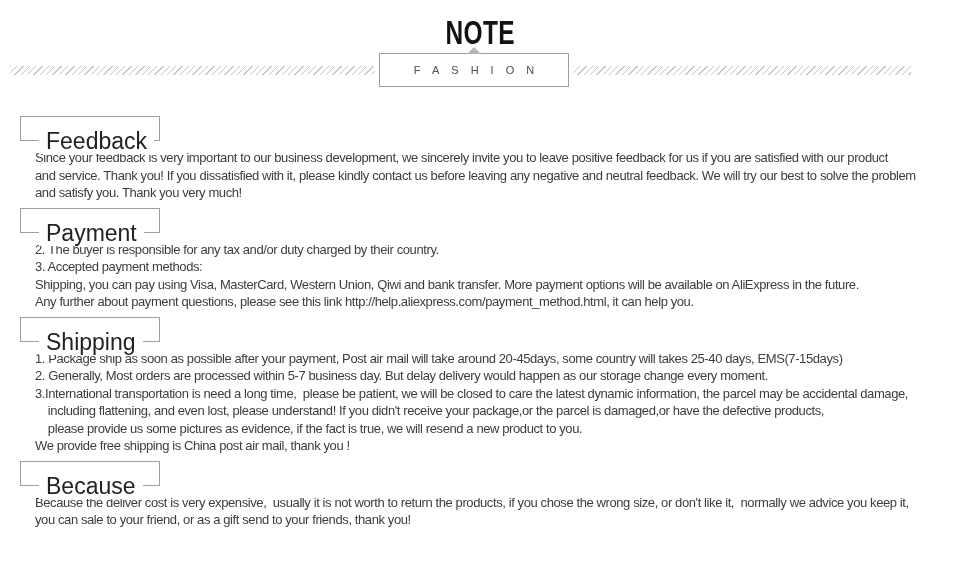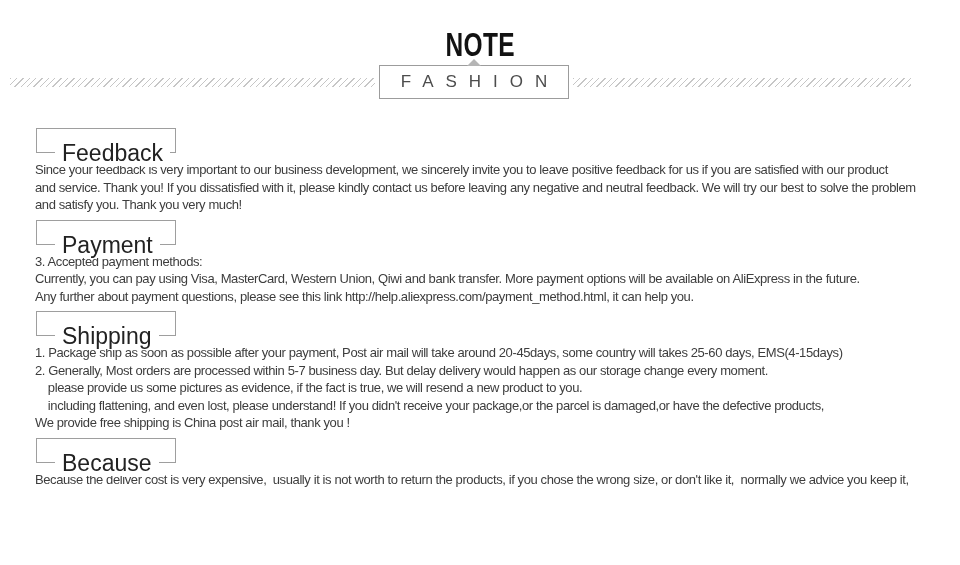--- a/index.html
+++ b/index.html
@@ -7,21 +7,21 @@
   body {
     width: 960px;
     height: 565px;
     background: #ffffff;
     overflow: hidden;
     font-family: "Liberation Sans", "DejaVu Sans", sans-serif;
   }
   .page { width: 960px; height: 565px; position: relative; }
 
   
-  .title-row { text-align: center; margin-top: 28px; height: 32px; }
+  .title-row { text-align: center; margin-top: 16px; height: 32px; }
   .page-title {
     display: inline-block;
     font-size: 34px;
     font-weight: 700;
     color: #121212;
     line-height: 32px;
     letter-spacing: 0.5px;
     transform: scaleX(0.72);
     transform-origin: center;
     margin: 0;
@@ -58,35 +58,35 @@
     position: absolute;
     top: -7px;
     left: 50%;
     transform: translateX(-50%);
     width: 0; height: 0;
     border-left: 7px solid transparent;
     border-right: 7px solid transparent;
     border-bottom: 7px solid #b5b5b5;
   }
   .fashion-label {
-    font-size: 17px;
+    font-size: 11px;
     color: #4d4d4d;
     letter-spacing: 12px;
     padding-left: 12px;
     white-space: nowrap;
   }
 
   
   .sections { margin-top: 26px; }
   .section + .section { margin-top: 6px; }
   .heading-box {
     position: relative;
     width: 140px;
     height: 25px;
-    margin-left: 36px;
+    margin-left: 20px;
     border: 1px solid #9e9e9e;
   }
   .heading-label {
     position: absolute;
     top: 11px;
     left: 18px;
     background: #ffffff;
     padding: 0 7px;
     font-size: 23px;
     line-height: 26px;
@@ -132,42 +132,45 @@
           <div class="text-line">and service. Thank you! If you dissatisfied with it, please kindly contact us before leaving any negative and neutral feedback. We will try our best to solve the problem</div>
           <div class="text-line">and satisfy you. Thank you very much!</div>
         </div>
   </section>
 
   <section class="section">
     <div class="heading-box">
       <span class="heading-label">Payment</span>
     </div>
     <div class="section-body">
+          <div class="text-line">2. The buyer is responsible for any tax and/or duty charged by their country.</div>
           <div class="text-line">3. Accepted payment methods:</div>
-          <div class="text-line">Currently, you can pay using Visa, MasterCard, Western Union, Qiwi and bank transfer. More payment options will be available on AliExpress in the future.</div>
+          <div class="text-line">Shipping, you can pay using Visa, MasterCard, Western Union, Qiwi and bank transfer. More payment options will be available on AliExpress in the future.</div>
           <div class="text-line">Any further about payment questions, please see this link http://help.aliexpress.com/payment_method.html, it can help you.</div>
         </div>
   </section>
 
   <section class="section">
     <div class="heading-box">
       <span class="heading-label">Shipping</span>
     </div>
     <div class="section-body">
-          <div class="text-line">1. Package ship as soon as possible after your payment, Post air mail will take around 20-45days, some country will takes 25-60 days, EMS(4-15days)</div>
+          <div class="text-line">1. Package ship as soon as possible after your payment, Post air mail will take around 20-45days, some country will takes 25-40 days, EMS(7-15days)</div>
           <div class="text-line">2. Generally, Most orders are processed within 5-7 business day. But delay delivery would happen as our storage change every moment.</div>
+          <div class="text-line">3.International transportation is need a long time,  please be patient, we will be closed to care the latest dynamic information, the parcel may be accidental damage,</div>
+          <div class="text-line">    including flattening, and even lost, please understand! If you didn't receive your package,or the parcel is damaged,or have the defective products,</div>
           <div class="text-line">    please provide us some pictures as evidence, if the fact is true, we will resend a new product to you.</div>
-          <div class="text-line">    including flattening, and even lost, please understand! If you didn't receive your package,or the parcel is damaged,or have the defective products,</div>
           <div class="text-line">We provide free shipping is China post air mail, thank you !</div>
         </div>
   </section>
 
   <section class="section">
     <div class="heading-box">
       <span class="heading-label">Because</span>
     </div>
     <div class="section-body">
           <div class="text-line">Because the deliver cost is very expensive,  usually it is not worth to return the products, if you chose the wrong size, or don't like it,  normally we advice you keep it,</div>
+          <div class="text-line">you can sale to your friend, or as a gift send to your friends, thank you!</div>
         </div>
   </section>
 </main>
 
 </div>
 
 </body></html>

